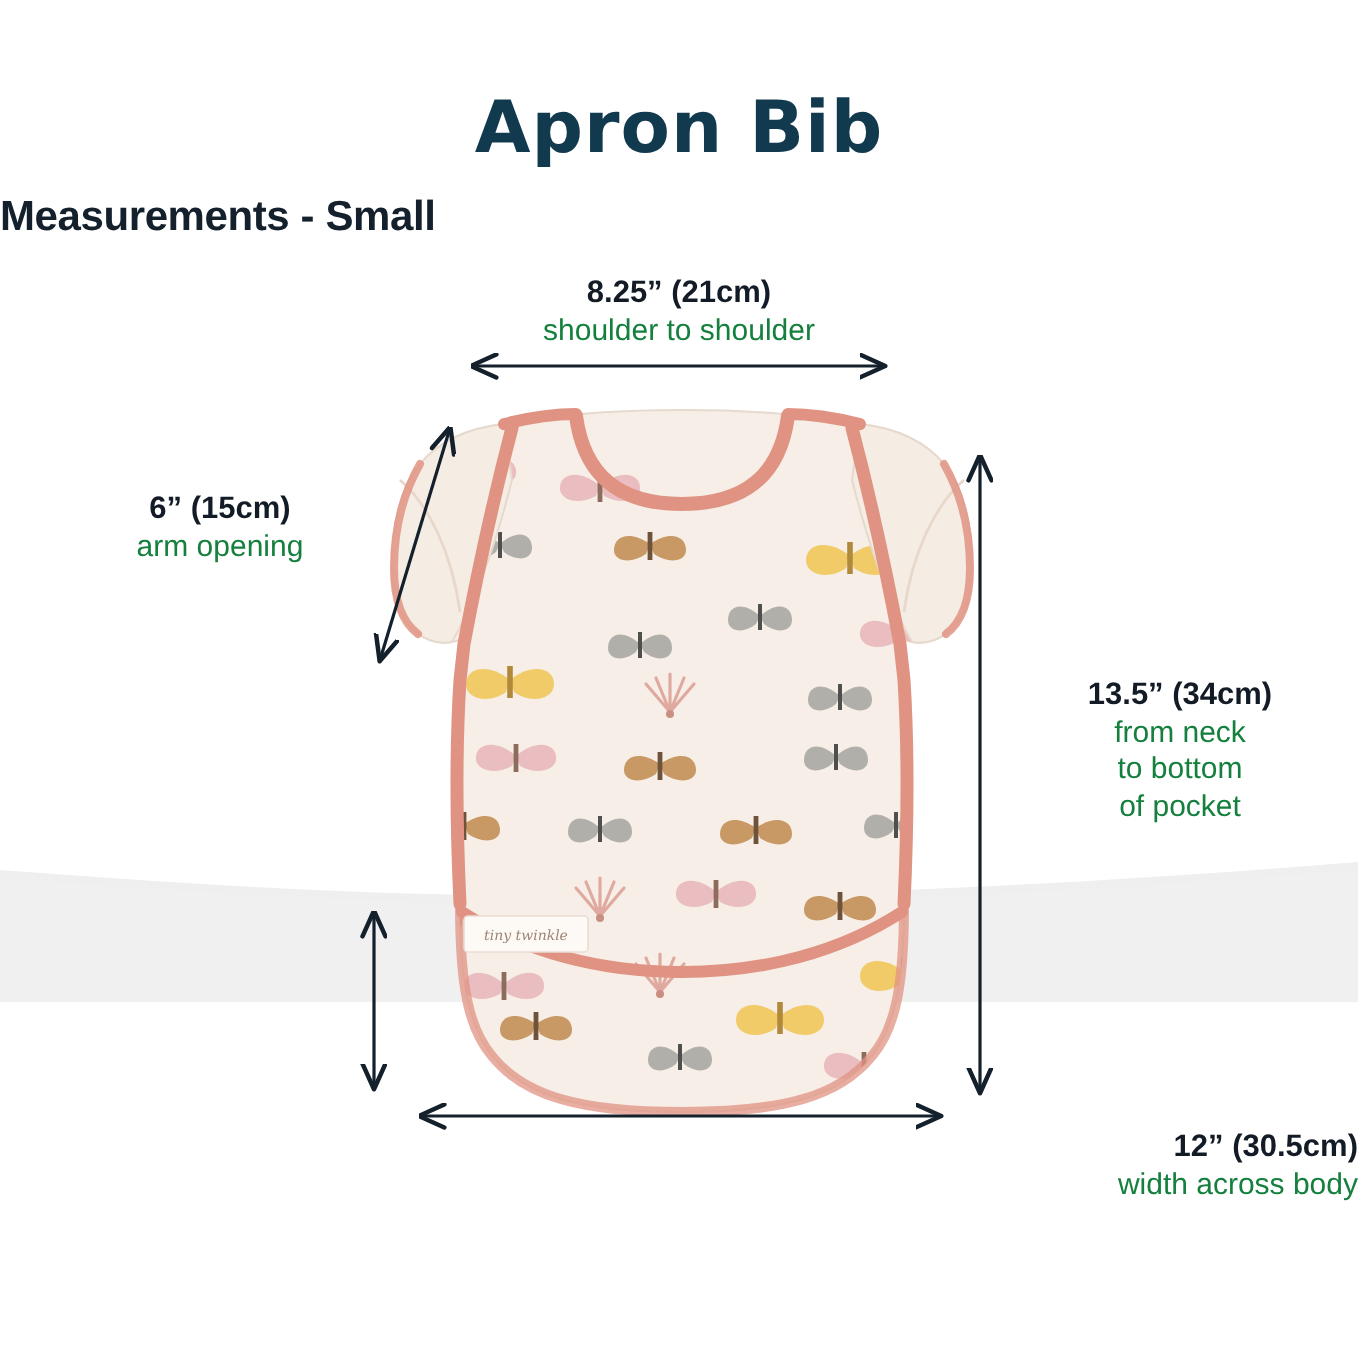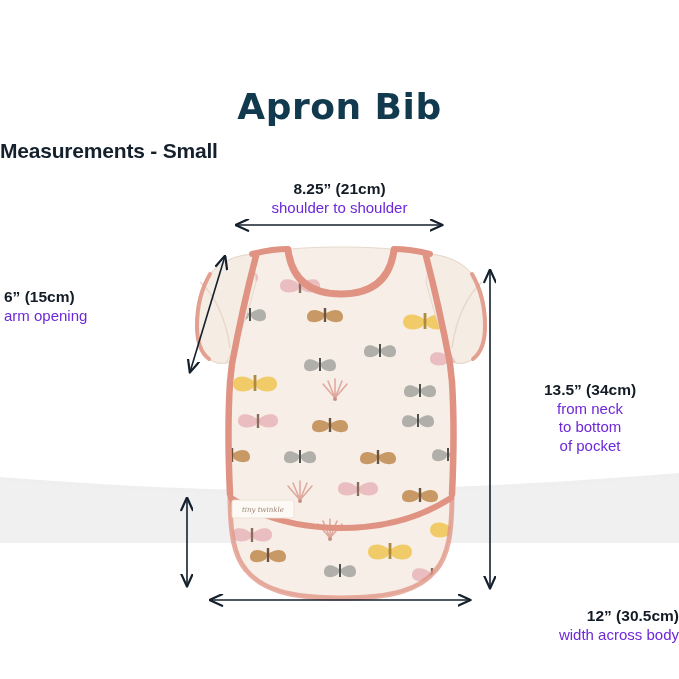--- a/index.html
+++ b/index.html
@@ -4,45 +4,45 @@
 <style>
   html,body{margin:0;padding:0;}
   body{
     width:679px;height:679px;
     background:#ffffff;
     font-family:"Liberation Sans", sans-serif;
     color:#1b2733;
     overflow:hidden;
     position:relative;
   }
-  .stage{position:absolute;left:0;top:0;width:679px;height:501px;margin-top:42px;}
+  .stage{position:absolute;left:0;top:0;width:679px;height:501px;}
 
   
   .surface{position:absolute;left:0;bottom:0;width:679px;height:80px;overflow:hidden;}
 
   
   .title{
     position:absolute;left:0;top:44px;width:679px;text-align:center;
     font-size:36px;font-weight:bold;letter-spacing:0.5px;
     color:#123a4f;
     font-family:"DejaVu Sans", sans-serif;
   }
   .subtitle{
     position:absolute;left:0;top:97px;width:679px;
     font-size:21px;font-weight:bold;letter-spacing:-0.2px;
     color:#14202c;
   }
 
   
   .m-blk{position:absolute;line-height:1.22;color:#2a3340;}
   .m-val{font-weight:bold;font-size:15.5px;color:#131c26;white-space:nowrap;}
-  .m-desc{font-size:15px;color:#6d28d9;white-space:nowrap;}
+  .m-desc{font-size:15px;color:#15803d;white-space:nowrap;}
 
   #lbl-shoulder{left:0;top:138px;width:679px;text-align:center;}
-  #lbl-arm{left:4px;top:246px;width:180px;}
+  #lbl-arm{left:20px;top:246px;width:180px;text-align:center;}
   #lbl-neck{left:505px;top:339px;width:170px;text-align:center;}
   #lbl-pocket{left:10px;top:476px;width:165px;text-align:right;}
   #lbl-width{left:0;top:565px;width:679px;text-align:right;}
 
   svg.arrows{position:absolute;left:0;top:0;width:679px;height:679px;pointer-events:none;}
 </style>
 </head>
 <body>
 
 <div class="stage">

